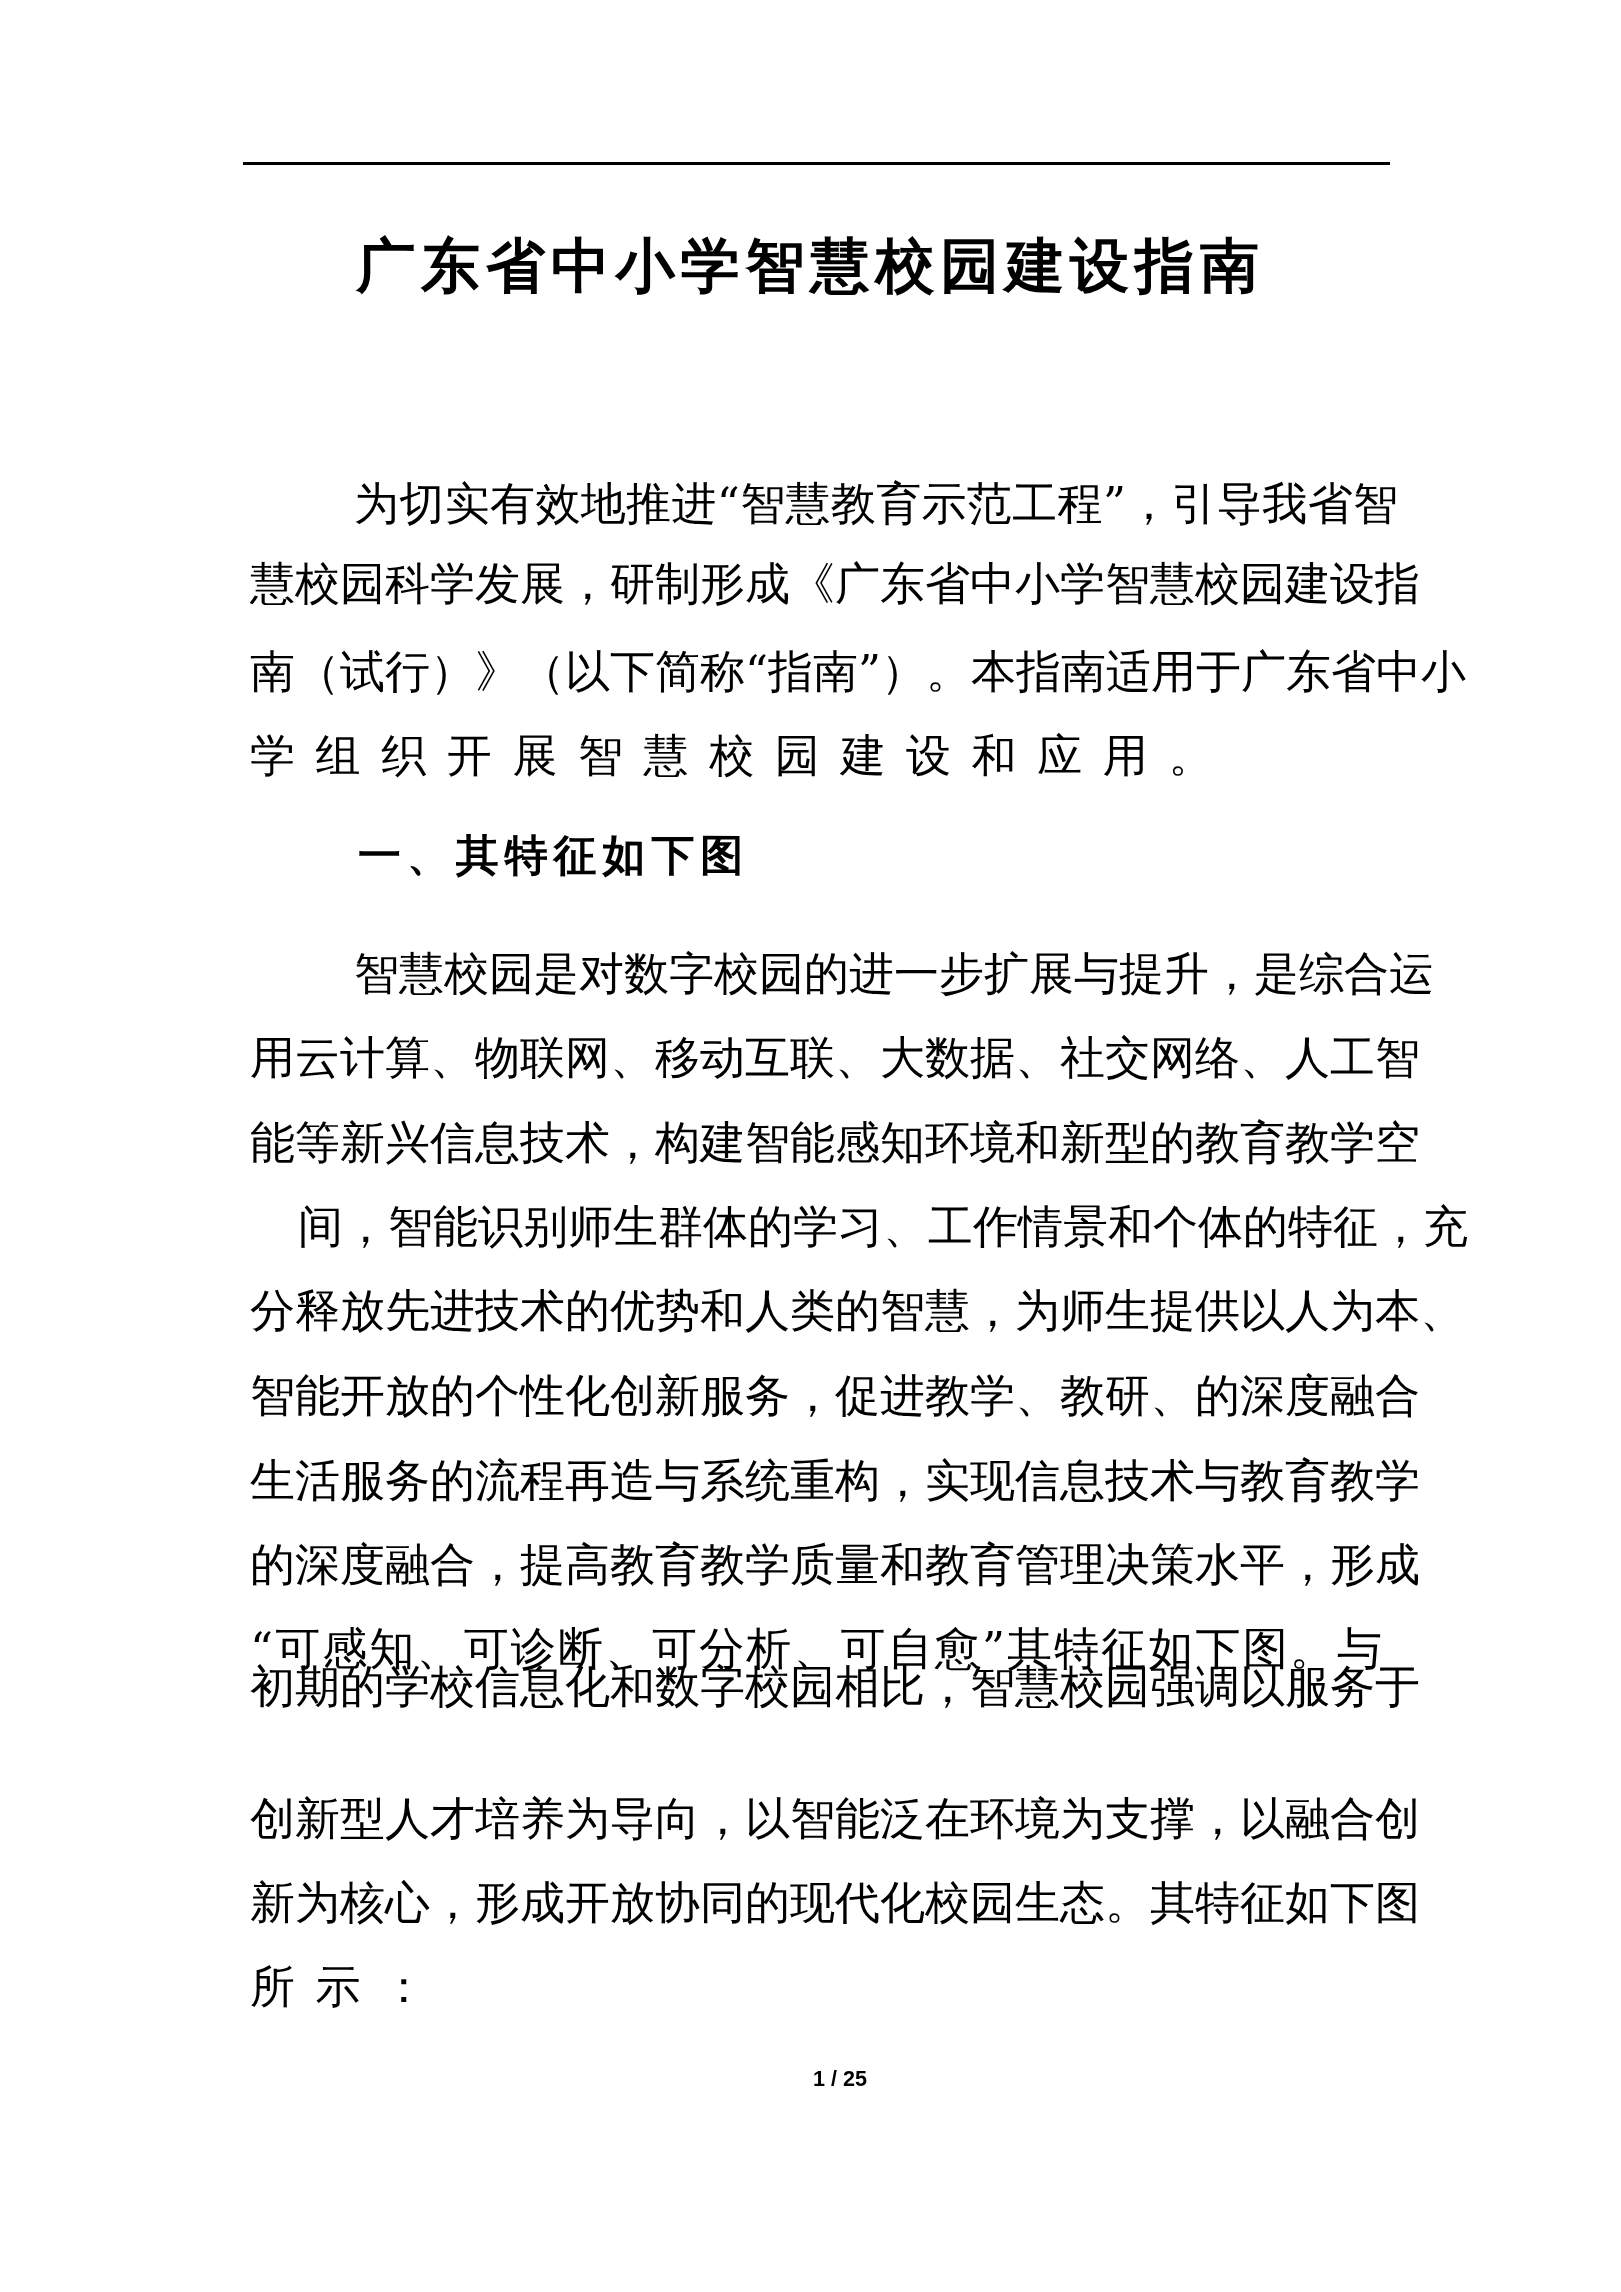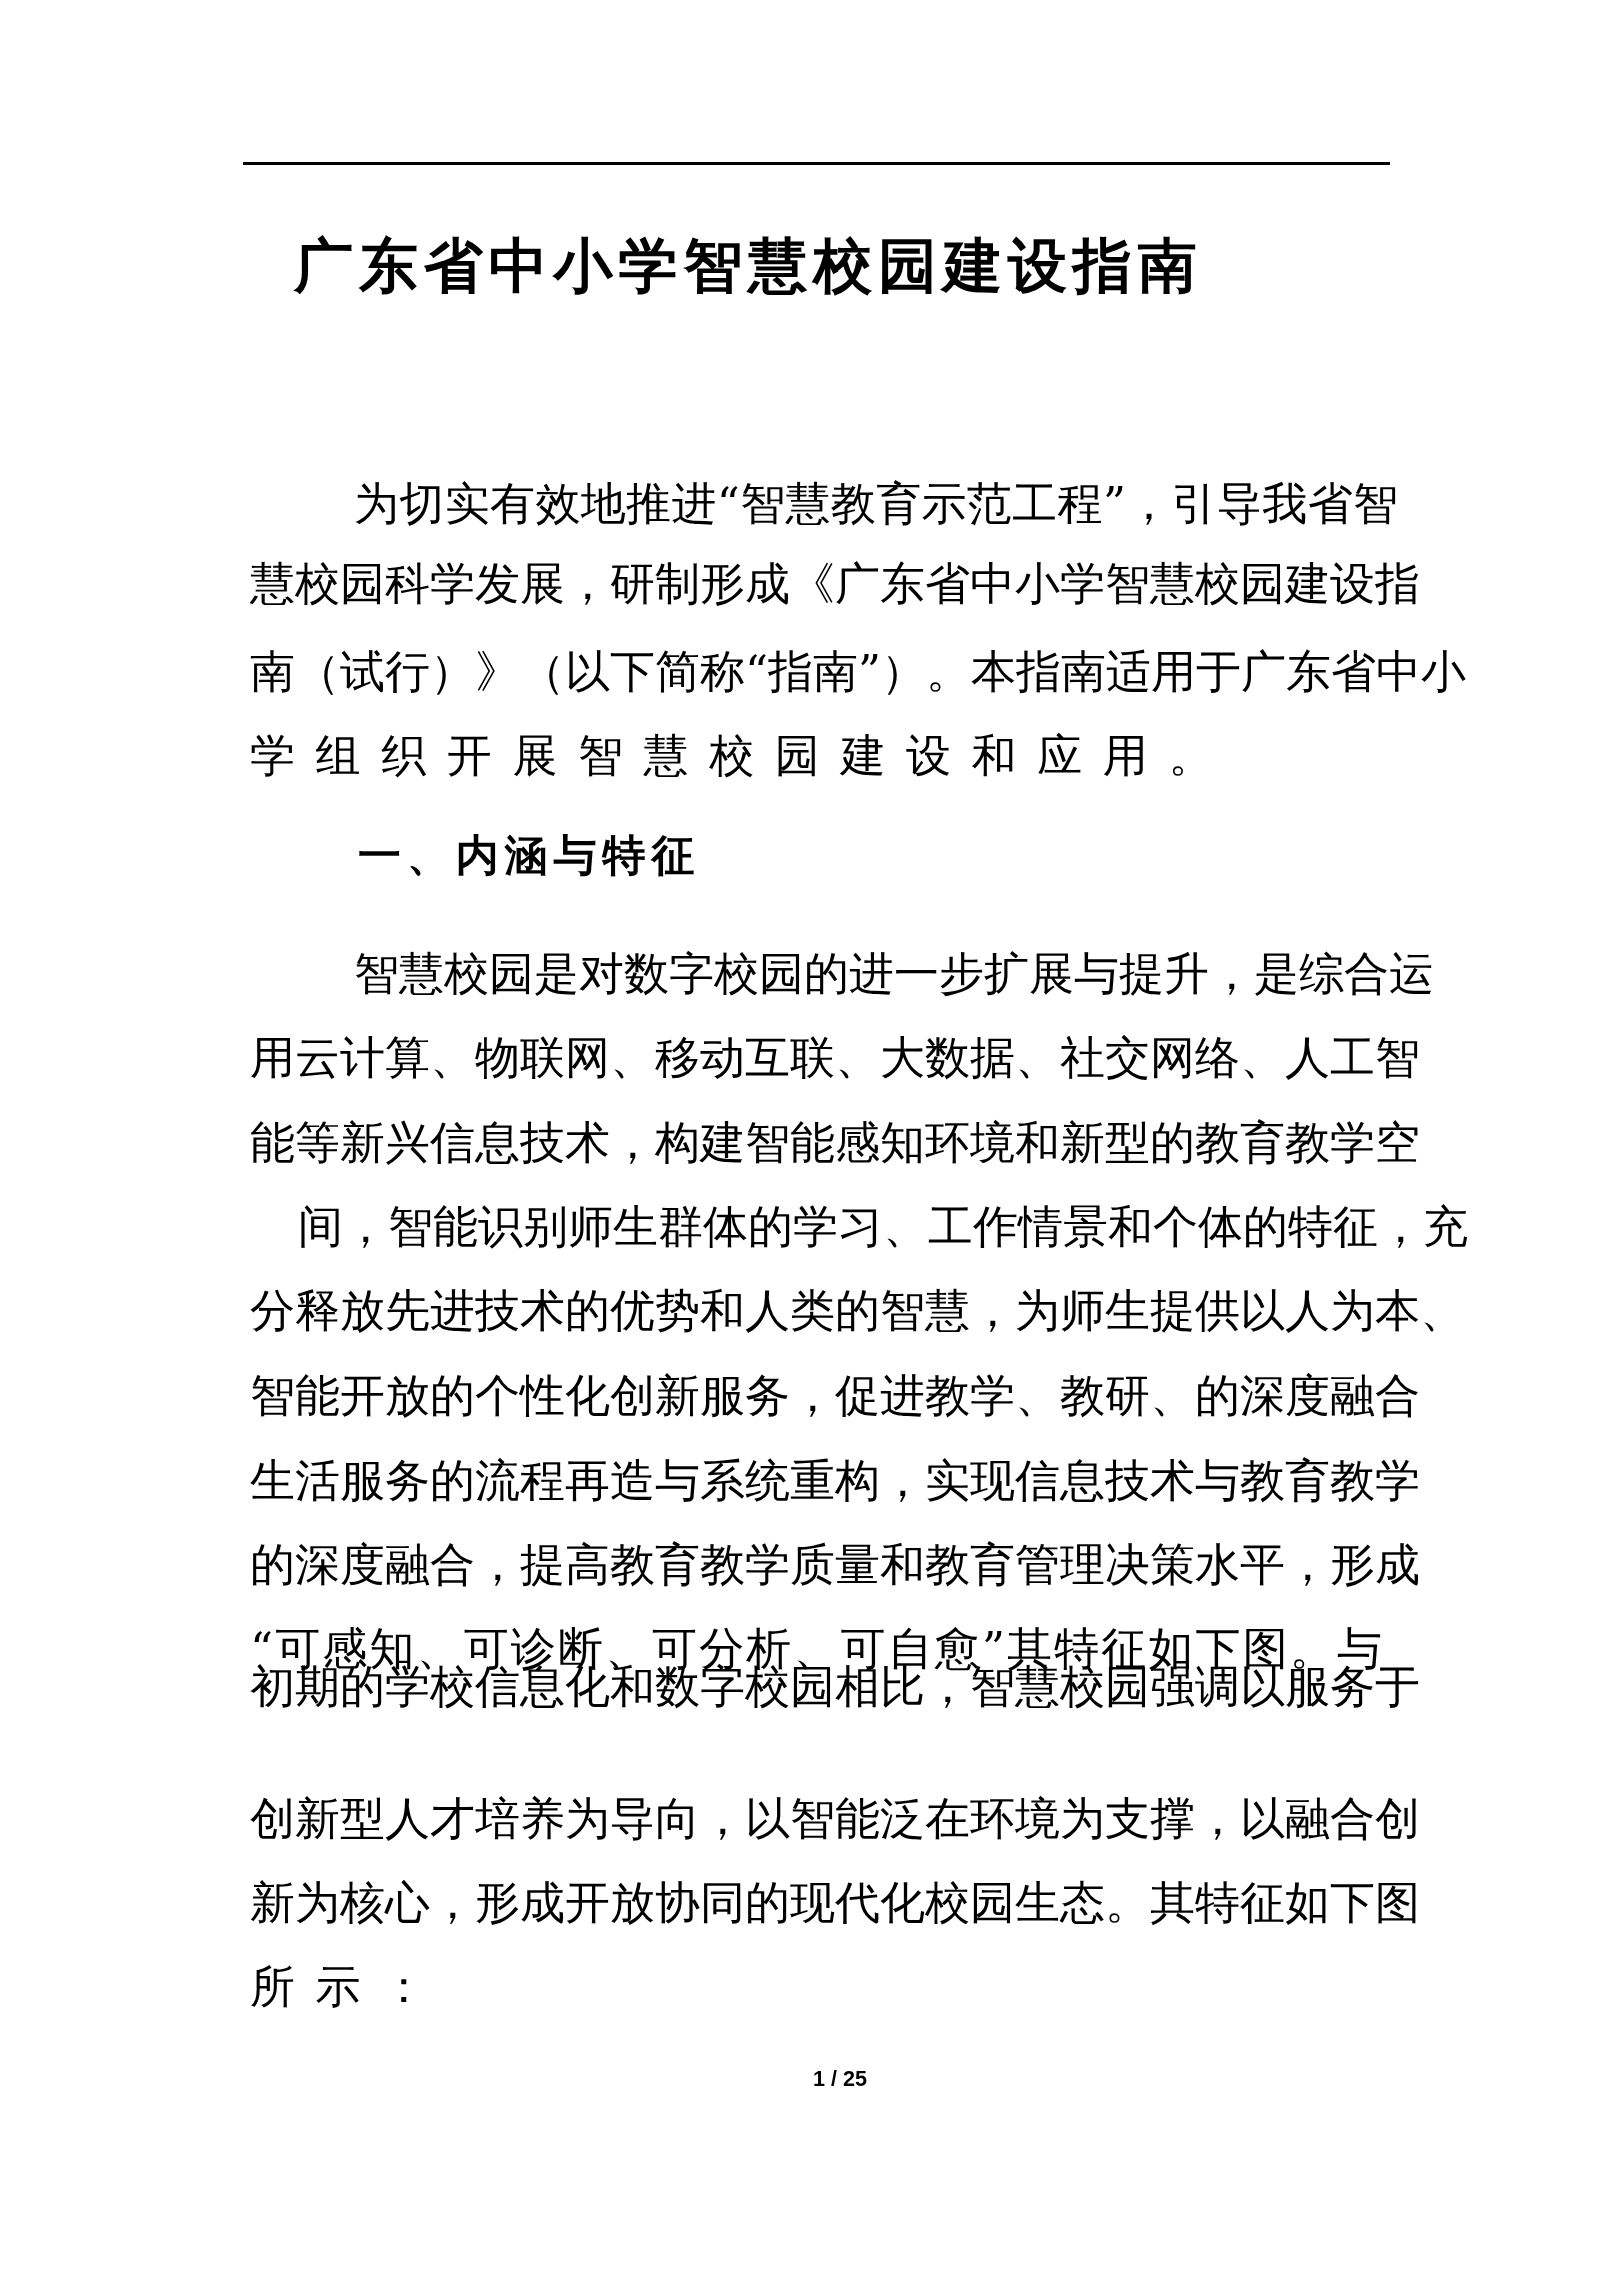--- a/index.html
+++ b/index.html
@@ -1,18 +1,18 @@
 <!DOCTYPE html>
 <html><head>
 <meta charset="utf-8">
 <style>
   html, body { margin:0; padding:0; background:#ffffff; }
   body { width:1621px; height:2293px; position:relative; overflow:hidden; color:#000; }
   .rule { position:absolute; left:243px; top:162px; width:1147px; height:2.9px; background:#000; }
-  .title { position:absolute; left:294px; top:227px; width:1033px; 
+  .title { position:absolute; left:294px; top:227px; width:1033px; text-align:center;
            font-family:"DejaVu Sans", sans-serif; font-weight:bold; font-size:59px; letter-spacing:5.9px; line-height:78px; }
   .line { position:absolute; left:250px; width:1132px; height:69px; line-height:69px;
           font-family:"DejaVu Serif", serif; font-size:45px; white-space:nowrap;
           text-align:justify; text-align-last:justify; }
   .line.first { left:354px; width:1044px; }
   .line.last { text-align-last:left; letter-spacing:20.6px; }
   .heading { position:absolute; left:358px; top:821px; height:69px; line-height:69px;
              font-family:"DejaVu Sans", sans-serif; font-weight:bold; font-size:43px; letter-spacing:5.9px; }
   .footer { position:absolute; left:0; width:1621px; top:2066px; text-align:center;
             font-family:"Liberation Sans", sans-serif; font-weight:bold; font-size:21.6px; padding-left:59px; box-sizing:border-box; }
@@ -22,21 +22,21 @@
 
 <div>
   <div class="rule"></div>
   <div class="title">广东省中小学智慧校园建设指南</div>
 
   <div class="line first" style="top:469px;">为切实有效地推进“智慧教育示范工程”，引导我省智</div>
   <div class="line" style="top:553px;font-family:Liberation Mono, monospace;">慧校园科学发展，研制形成《广东省中小学智慧校园建设指</div>
   <div class="line" style="top:637px;">南（试行）》（以下简称“指南”）。本指南适用于广东省中小</div>
   <div class="line last" style="top:721px;">学组织开展智慧校园建设和应用。</div>
 
-  <div class="heading">一、内涵与特征</div>
+  <div class="heading">一、其特征如下图</div>
 
   <div class="line first" style="top:939px;">智慧校园是对数字校园的进一步扩展与提升，是综合运</div>
   <div class="line" style="top:1023px;">用云计算、物联网、移动互联、大数据、社交网络、人工智</div>
   <div class="line" style="top:1108px;">能等新兴信息技术，构建智能感知环境和新型的教育教学空</div>
   <div class="line" style="top:1192px;margin-left:48px;">间，智能识别师生群体的学习、工作情景和个体的特征，充</div>
   <div class="line" style="top:1276px; width:1166px;">分释放先进技术的优势和人类的智慧，为师生提供以人为本、</div>
   <div class="line" style="top:1361px;">智能开放的个性化创新服务，促进教学、教研、的深度融合</div>
   <div class="line" style="top:1446px;">生活服务的流程再造与系统重构，实现信息技术与教育教学</div>
   <div class="line" style="top:1530px;">的深度融合，提高教育教学质量和教育管理决策水平，形成</div>
   <div class="line" style="top:1614px;">“可感知、可诊断、可分析、可自愈”其特征如下图。与</div>

